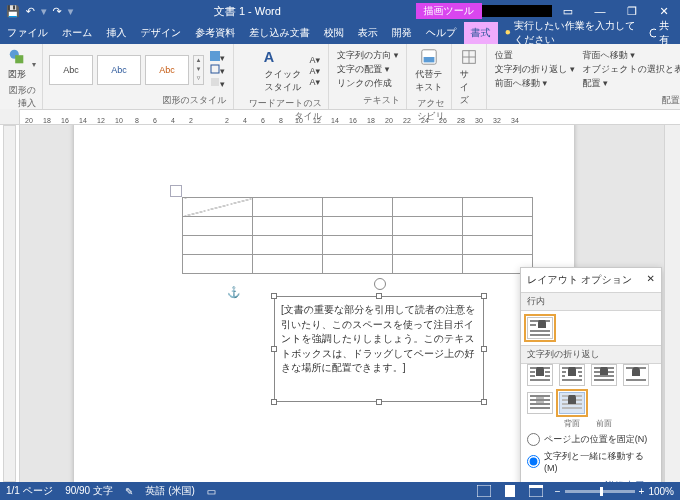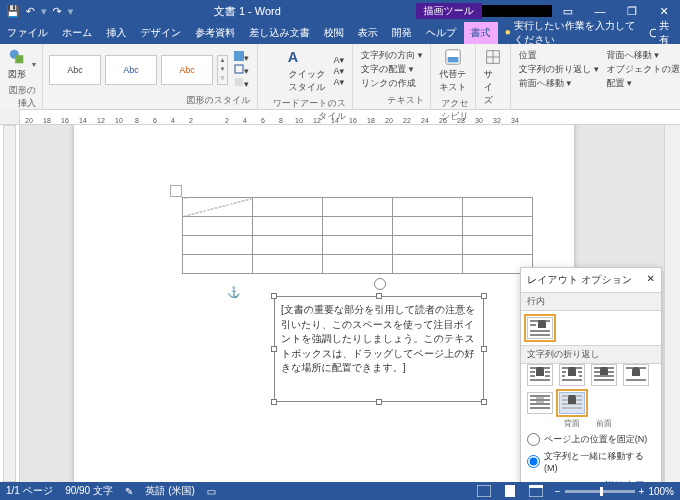--- a/index.html
+++ b/index.html
@@ -2,36 +2,36 @@
 <html><head>
 <meta charset="utf-8">
 <style>
 *{box-sizing:border-box;margin:0;padding:0;font-family:"Yu Gothic UI","Meiryo",sans-serif;}
 body{width:680px;height:500px;overflow:hidden;background:#e6e6e6;font-size:10px;color:#333;}
 .titlebar{height:22px;background:#2b579a;display:flex;align-items:center;color:#fff;}
 .qat{display:flex;align-items:center;gap:6px;padding:0 6px;}
 .qat span{font-size:11px;}
 .qat .sep{opacity:.5;}
 .title-center{flex:1;text-align:center;font-size:11px;}
-.title-tool{background:#4c1d95;padding:1px 8px;font-size:10px;}
+.title-tool{background:#d946ef;padding:1px 8px;font-size:10px;}
 .title-blank{background:#000;width:70px;height:12px;}
 .win-btns{display:flex;}
 .win-btns div{width:32px;text-align:center;font-size:11px;}
 .ribbon-tabs{height:22px;background:#2b579a;display:flex;align-items:center;color:#fff;font-size:10px;}
 .ribbon-tabs .tab{padding:0 7px;height:100%;display:flex;align-items:center;cursor:pointer;white-space:nowrap;}
 .ribbon-tabs .tab.active{background:#f0abfc;color:#2b579a;}
 .ribbon-tabs .tell{display:flex;align-items:center;gap:3px;padding:0 6px;}
 .ribbon-tabs .bulb{width:10px;height:10px;}
 .ribbon{height:66px;background:#f3f3f3;border-bottom:1px solid #d4d4d4;display:flex;font-size:9px;color:#444;}
 .group{border-right:1px solid #dadada;padding:2px 6px;display:flex;flex-direction:column;}
 .group-body{flex:1;display:flex;align-items:center;gap:4px;}
 .group-label{text-align:right;font-size:9px;color:#666;padding-top:1px;}
 .big-btn{display:flex;flex-direction:column;align-items:center;gap:2px;padding:2px;}
 .ic{width:18px;height:18px;}
-.style-box{width:52px;height:30px;border:1px solid #c8c8c8;background:#fff;display:flex;align-items:center;justify-content:center;font-size:9px;}
+.style-box{width:44px;height:30px;border:1px solid #c8c8c8;background:#fff;display:flex;align-items:center;justify-content:center;font-size:9px;}
 .style-box.blue{color:#2b579a;}
 .style-box.orange{color:#c55a11;}
 .gal-scroll{width:11px;height:30px;border:1px solid #c8c8c8;display:flex;flex-direction:column;}
 .gal-scroll div{flex:1;text-align:center;font-size:7px;color:#666;}
 .mini-list{display:flex;flex-direction:column;gap:1px;font-size:9px;}
 .mini-list div{white-space:nowrap;padding:0 2px;}
 .ruler-h{height:15px;background:#fff;border-bottom:1px solid #d4d4d4;display:flex;align-items:flex-end;}
 .corner{width:20px;height:15px;border-right:1px solid #d4d4d4;background:#f0f0f0;}
 .ruler-h .ticks{flex:1;position:relative;font-size:7px;color:#555;overflow:hidden;white-space:nowrap;}
 .ruler-h .ticks span{display:inline-block;width:18px;text-align:center;}

